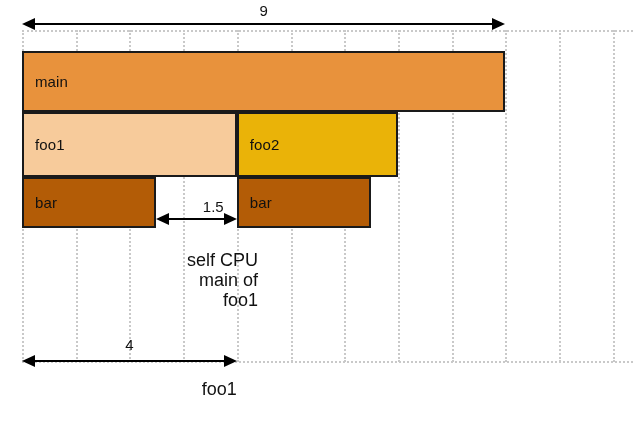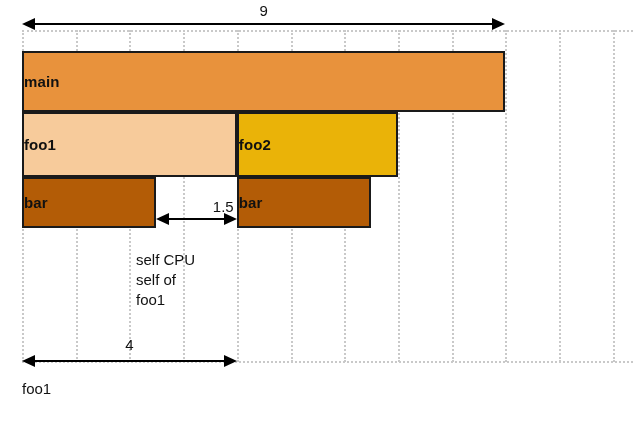--- a/index.html
+++ b/index.html
@@ -36,23 +36,23 @@
   .bar {
     position: absolute;
     box-sizing: border-box;
     border: 2px solid #1a1a1a;
     display: flex;
     align-items: center;
   }
   .bar-label {
     font-size: 15px;
     color: #111111;
+    padding-left: 11px;
     white-space: nowrap;
     letter-spacing: 0.1px;
-    font-weight: bold;
   }
 
   
   .measure {
     position: absolute;
     height: 12px;
   }
   .measure .shaft {
     position: absolute;
     left: 6px;
@@ -81,23 +81,23 @@
   .measure-value {
     position: absolute;
     font-size: 15px;
     color: #111111;
     text-align: center;
     white-space: nowrap;
   }
 
   .caption {
     position: absolute;
-    font-size: 15px;
+    font-size: 18px;
     color: #111111;
-    text-align: left;
+    text-align: right;
     line-height: 20px;
   }
 </style>
 </head>
 <body>
 
 <div id="stage">
 
   <div class="gridline-v" style="left:22px;  top:30px; height:332px;"></div>
   <div class="gridline-v" style="left:75.7px;  top:30px; height:332px;"></div>
@@ -140,25 +140,25 @@
     <div class="head left"></div>
     <div class="head right"></div>
   </div>
   <div class="measure-value" style="left:22px; top:2px; width:483.3px;">9</div>
 
   <div class="measure" style="left:156.3px; top:213px; width:80.5px;">
     <div class="shaft"></div>
     <div class="head left"></div>
     <div class="head right"></div>
   </div>
-  <div class="measure-value" style="left:151px; top:198px; width:80.5px;padding-left:32px;">1.5</div>
+  <div class="measure-value" style="left:141px; top:198px; width:80.5px;padding-left:32px;">1.5</div>
 
   <div class="caption" style="left:136px; top:250px; width:122px;">
     <div>self CPU</div>
-    <div>self of</div>
+    <div>main of</div>
     <div>foo1</div>
   </div>
 
   <div class="measure" style="left:22px; top:355px; width:214.8px;">
     <div class="shaft"></div>
     <div class="head left"></div>
     <div class="head right"></div>
   </div>
   <div class="measure-value" style="left:22px; top:336px; width:214.8px;">4</div>
 

